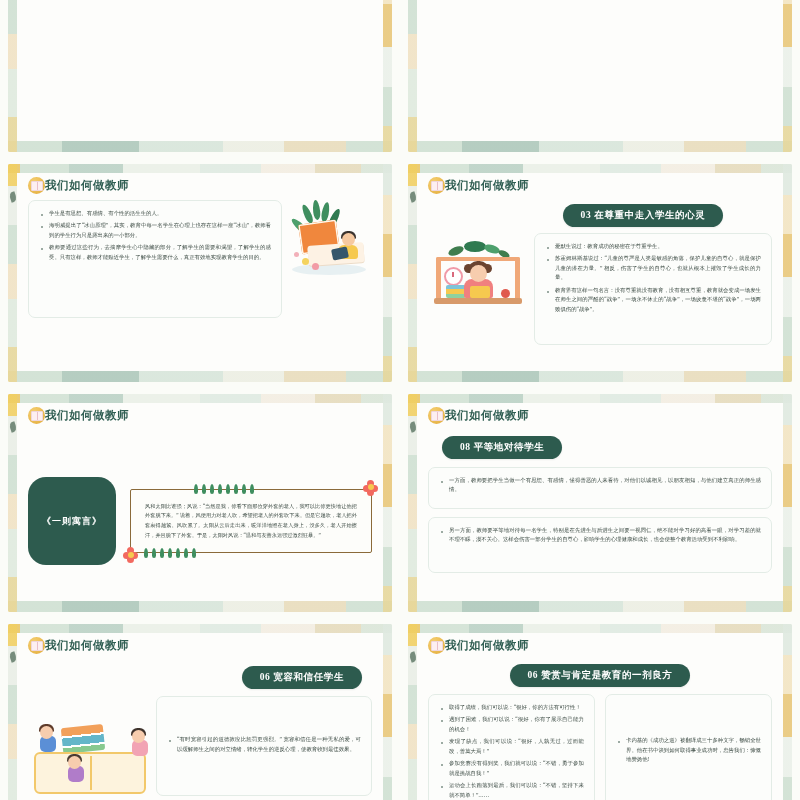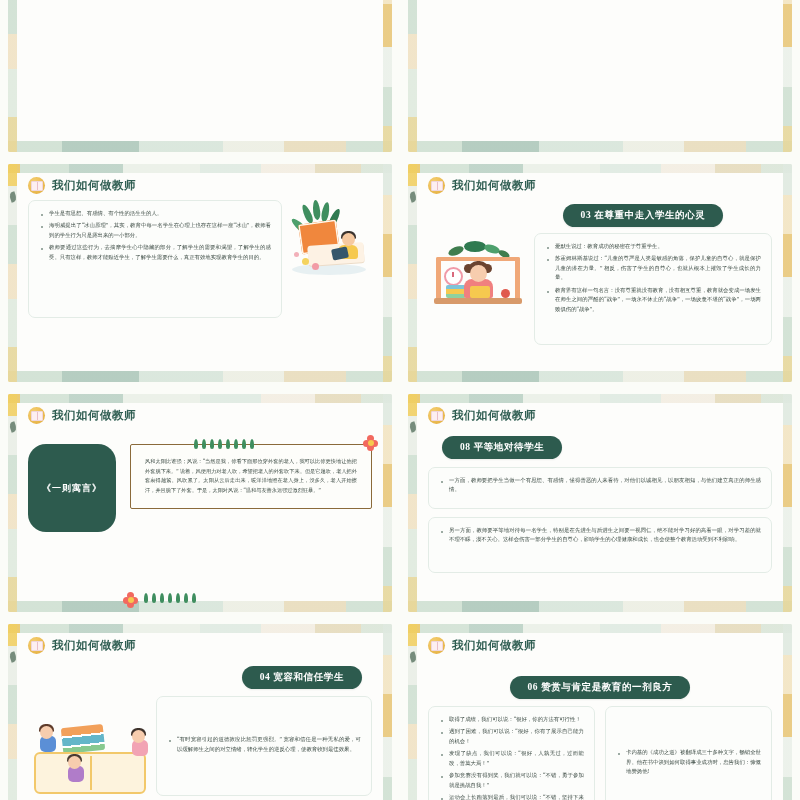--- a/index.html
+++ b/index.html
@@ -34,21 +34,21 @@
     opacity:.9;}
   .edge-right{right:0;top:0;width:9px;height:100%;
     background:linear-gradient(180deg,#dfe9e0 0 14%,#f2e4c2 14% 32%,#e8c77a 32% 52%,#eaf0e9 52% 70%,#cfe0d2 70% 88%,#e6d79c 88% 100%);
     opacity:.9;}
   
   .leaf-accent{position:absolute;left:2px;top:28px;width:6px;height:10px;background:#4f6b58;
     border-radius:60% 0 60% 0;opacity:.75;transform:rotate(-18deg);}
   .paper{position:absolute;left:9px;top:9px;right:9px;bottom:11px;background:#fdfdfb;border-radius:2px;}
 
   
-  .s-header{position:absolute;left:20px;top:13px;display:flex;align-items:center;gap:7px;}
+  .s-header{position:absolute;left:20px;top:13px;display:flex;align-items:center;}
   .brand-icon{width:17px;height:17px;border-radius:50%;
     background:radial-gradient(circle at 35% 30%,#f5cf72,#e8b64a 70%,#dba93c);
     display:flex;align-items:center;justify-content:center;flex:none;}
   .brand-icon .book{width:10px;height:8px;background:#fdeff1;border-radius:1px;
     border:1px solid #efd6dc;position:relative;}
   .brand-icon .book::after{content:"";position:absolute;left:50%;top:0;width:1px;height:100%;background:#e8bfc8;}
   .s-title{font-size:11.5px;font-weight:bold;color:#2f5e52;letter-spacing:.5px;
     font-family:"Liberation Serif","DejaVu Serif",serif;white-space:nowrap;}
 
   
@@ -283,21 +283,21 @@
         <div class="paper"></div>
 
         <div class="s-header">
           <span class="brand-icon">
               <span class="book"></span>
             </span>
           <span class="s-title">我们如何做教师</span>
         </div>
 
         <div class="s-body">
-          <div style="display:flex;gap:14px;height:100%;padding-top:14px;box-sizing:border-box;">
+          <div style="display:flex;gap:14px;align-items:center;height:100%;padding-top:14px;box-sizing:border-box;">
             <div class="fable-badge">《一则寓言》</div>
 
             <div style="flex:1;position:relative;">
               <div class="fable-frame">
                 <div class="fable-text">风和太阳比谁强；风说：“当然是我，你看下面那位穿外套的老人，我可以比你更快地让他把外套脱下来。” 说着，风便用力对老人吹，希望把老人的外套吹下来。但是它越吹，老人把外套裹得越紧。风吹累了。太阳从云后走出来，暖洋洋地照在老人身上，没多久，老人开始擦汗，并且脱下了外套。于是，太阳对风说：“温和与友善永远强过激烈狂暴。”</div>
               </div>
 
               <div class="vine" style="left:64px;top:-5px;">
                 <span class="vleaf"></span>
                   <span class="vleaf"></span>
@@ -383,21 +383,21 @@
 
         <div class="s-header">
           <span class="brand-icon">
               <span class="book"></span>
             </span>
           <span class="s-title">我们如何做教师</span>
         </div>
 
         <div class="s-body">
           <div style="text-align:right;margin:6px 10px 7px 0;">
-            <span class="pill">04 宽容和信任学生</span>
+            <span class="pill">06 宽容和信任学生</span>
           </div>
           <div style="display:flex;gap:8px;align-items:flex-start;">
             <div class="illus ill-kids">
               <div class="letA"></div>
               <div class="letB"></div>
               <div class="stack"></div>
               <div class="bigbook"></div>
               <div class="kid" style="left:10px;top:28px;">
                 <div class="k-body" style="left:2px;top:12px;background:#5b8fd6;"></div>
                 <div class="k-hair" style="left:1px;top:0;"></div>
@@ -435,21 +435,21 @@
         <div class="paper"></div>
 
         <div class="s-header">
           <span class="brand-icon">
               <span class="book"></span>
             </span>
           <span class="s-title">我们如何做教师</span>
         </div>
 
         <div class="s-body">
-          <div style="text-align:center;margin:16px 0 7px 0;">
+          <div style="text-align:center;margin:4px 0 7px 0;">
             <span class="pill">06 赞赏与肯定是教育的一剂良方</span>
           </div>
           <div class="row-split" style="height:116px;">
             <div class="card col">
               <ul class="blist">
                 <li>取得了成绩，我们可以说：“很好，你的方法有可行性！</li>
                 <li>遇到了困难，我们可以说：“很好，你有了展示自己能力的机会！</li>
                 <li>发现了缺点，我们可以说：“很好，人孰无过，过而能改，善莫大焉！”</li>
                 <li>参加竞赛没有得到奖，我们就可以说：“不错，勇于参加就是挑战自我！”</li>
                 <li>运动会上长跑落到最后，我们可以说：“不错，坚持下来就不简单！”……</li>

